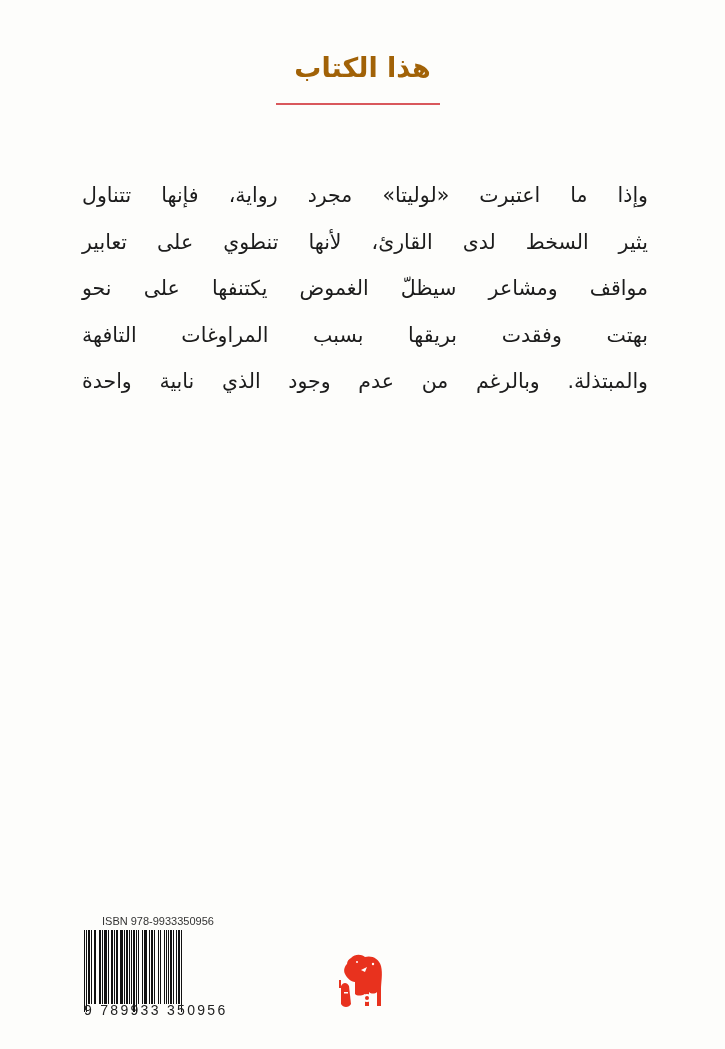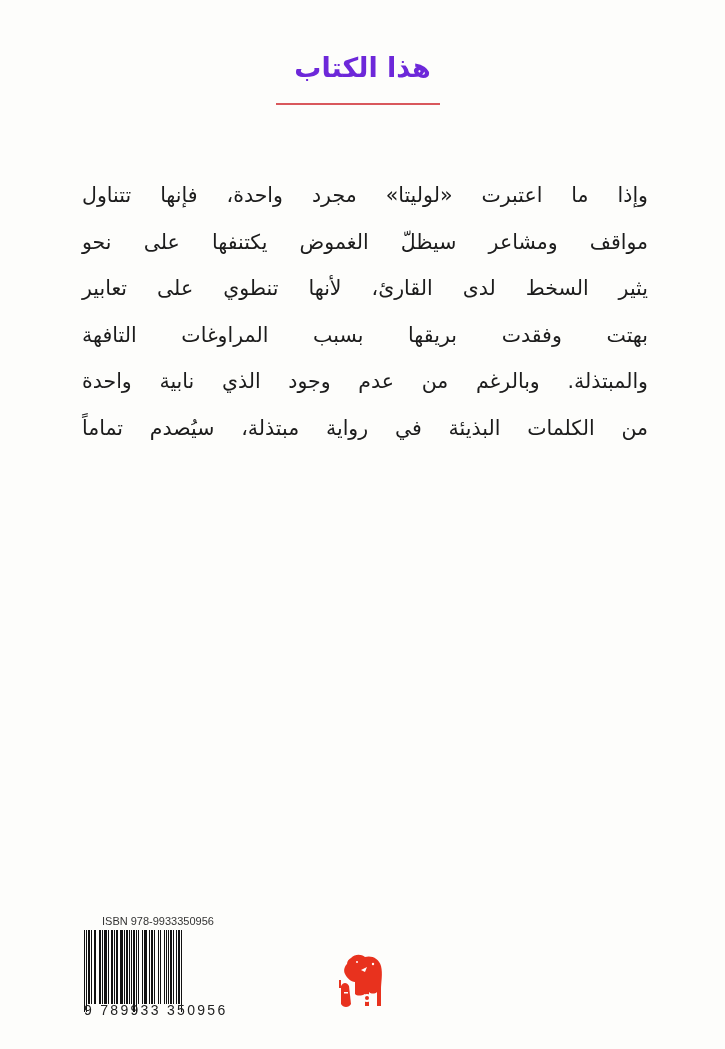--- a/index.html
+++ b/index.html
@@ -12,21 +12,21 @@
       color: #1a1a1a;
     }
     .title {
       position: absolute;
       left: 0; right: 0; top: 52px;
       text-align: center;
       direction: rtl;
       font-family: "DejaVu Sans", sans-serif;
       font-weight: bold;
       font-size: 27px;
-      color: #6d28d9;
+      color: #a16207;
       letter-spacing: 0;
     }
     .title-rule {
       position: absolute;
       left: 276px; width: 164px; top: 103px;
       height: 2px;
       background: #d9585c;
     }
     .body-text {
       position: absolute;
@@ -84,26 +84,25 @@
       width: 48px; height: 58px;
     }
   </style>
 </head>
 <body>
 
 <div class="title">هذا الكتاب</div>
 <div class="title-rule"></div>
 
 <div class="body-text">
-  <span class="line">وإذا ما اعتبرت «لوليتا» مجرد واحدة، فإنها تتناول</span>
+  <span class="line">وإذا ما اعتبرت «لوليتا» مجرد رواية، فإنها تتناول</span>
+  <span class="line">يثير السخط لدى القارئ، لأنها تنطوي على تعابير</span>
   <span class="line">مواقف ومشاعر سيظلّ الغموض يكتنفها على نحو</span>
-  <span class="line">يثير السخط لدى القارئ، لأنها تنطوي على تعابير</span>
   <span class="line">بهتت وفقدت بريقها بسبب المراوغات التافهة</span>
   <span class="line">والمبتذلة. وبالرغم من عدم وجود الذي نابية واحدة</span>
-  <span class="line">من الكلمات البذيئة في رواية مبتذلة، سيُصدم تماماً</span>
 </div>
 
 <div class="barcode-block">
   <div class="isbn-label">ISBN 978-9933350956</div>
   <div class="bars" id="bars">
       <span class="tall" style="width: 1.05px;"></span>
       <span class="g tall" style="width: 1.05px;"></span>
       <span class="tall" style="width: 1.05px;"></span>
       <span class="g" style="width: 1.05px;"></span>
       <span style="width: 2.1px;"></span>

